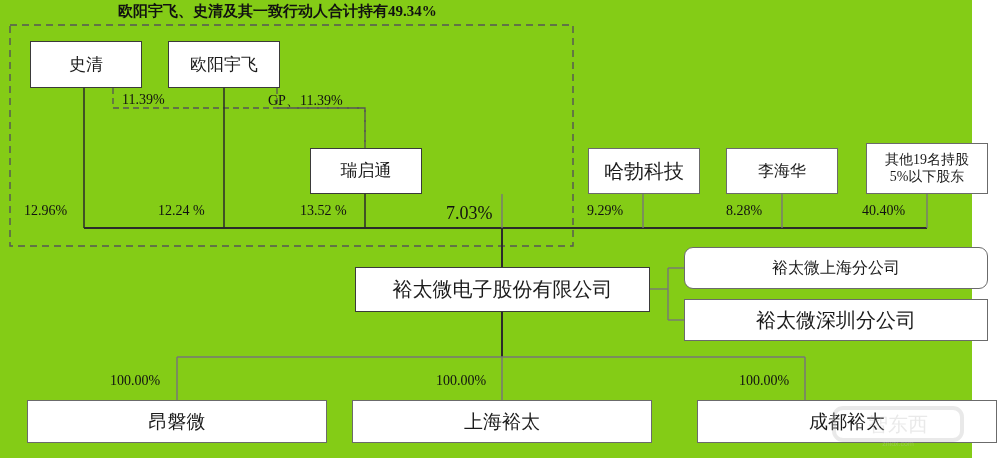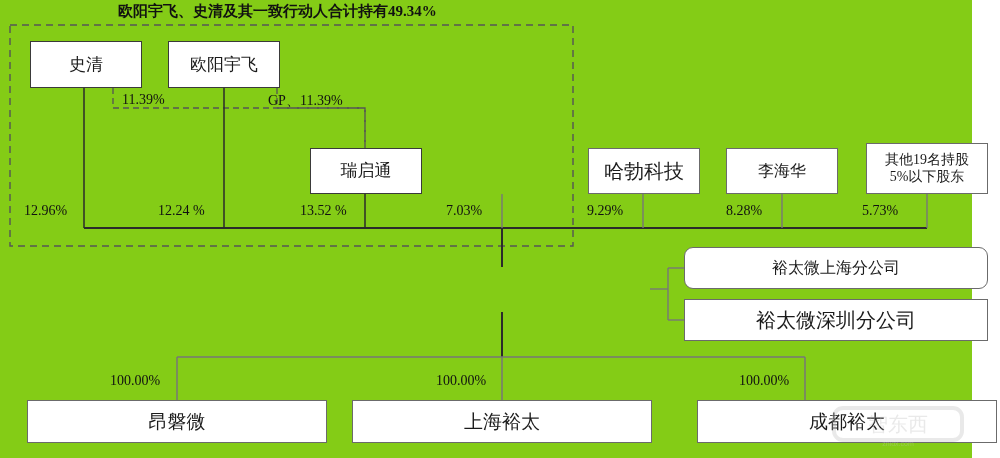--- a/index.html
+++ b/index.html
@@ -77,25 +77,28 @@
     <span>李海华</span>
   </div>
   <div class="node soft" style="left:866px;top:143px;width:122px;height:51px;font-size:14px;flex-direction:column;">
     <span>其他19名持股</span>
     <span>5%以下股东</span>
   </div>
 
   <div class="label" style="left:24px;top:203px;font-size:14px;">12.96%</div>
   <div class="label" style="left:158px;top:203px;font-size:14px;">12.24 %</div>
   <div class="label" style="left:300px;top:203px;font-size:14px;">13.52 %</div>
-  <div class="label" style="left:446px;top:203px;font-size:14px;">7.03%</div>
+  <div class="label" style="left:446px;top:203px;font-size:18px;">7.03%</div>
   <div class="label" style="left:587px;top:203px;font-size:14px;">9.29%</div>
   <div class="label" style="left:726px;top:203px;font-size:14px;">8.28%</div>
-  <div class="label" style="left:862px;top:203px;font-size:14px;">5.73%</div>
+  <div class="label" style="left:862px;top:203px;font-size:14px;">40.40%</div>
 
+  <div class="node" style="left:355px;top:267px;width:295px;height:45px;font-size:20px;">
+    <span>裕太微电子股份有限公司</span>
+  </div>
 
   <div class="node soft" style="left:684px;top:247px;width:304px;height:42px;font-size:16px;border-radius:9px;">
     <span>裕太微上海分公司</span>
   </div>
   <div class="node soft" style="left:684px;top:299px;width:304px;height:42px;font-size:20px;">
     <span>裕太微深圳分公司</span>
   </div>
 
   <div class="label" style="left:110px;top:373px;font-size:14px;">100.00%</div>
   <div class="label" style="left:436px;top:373px;font-size:14px;">100.00%</div>

